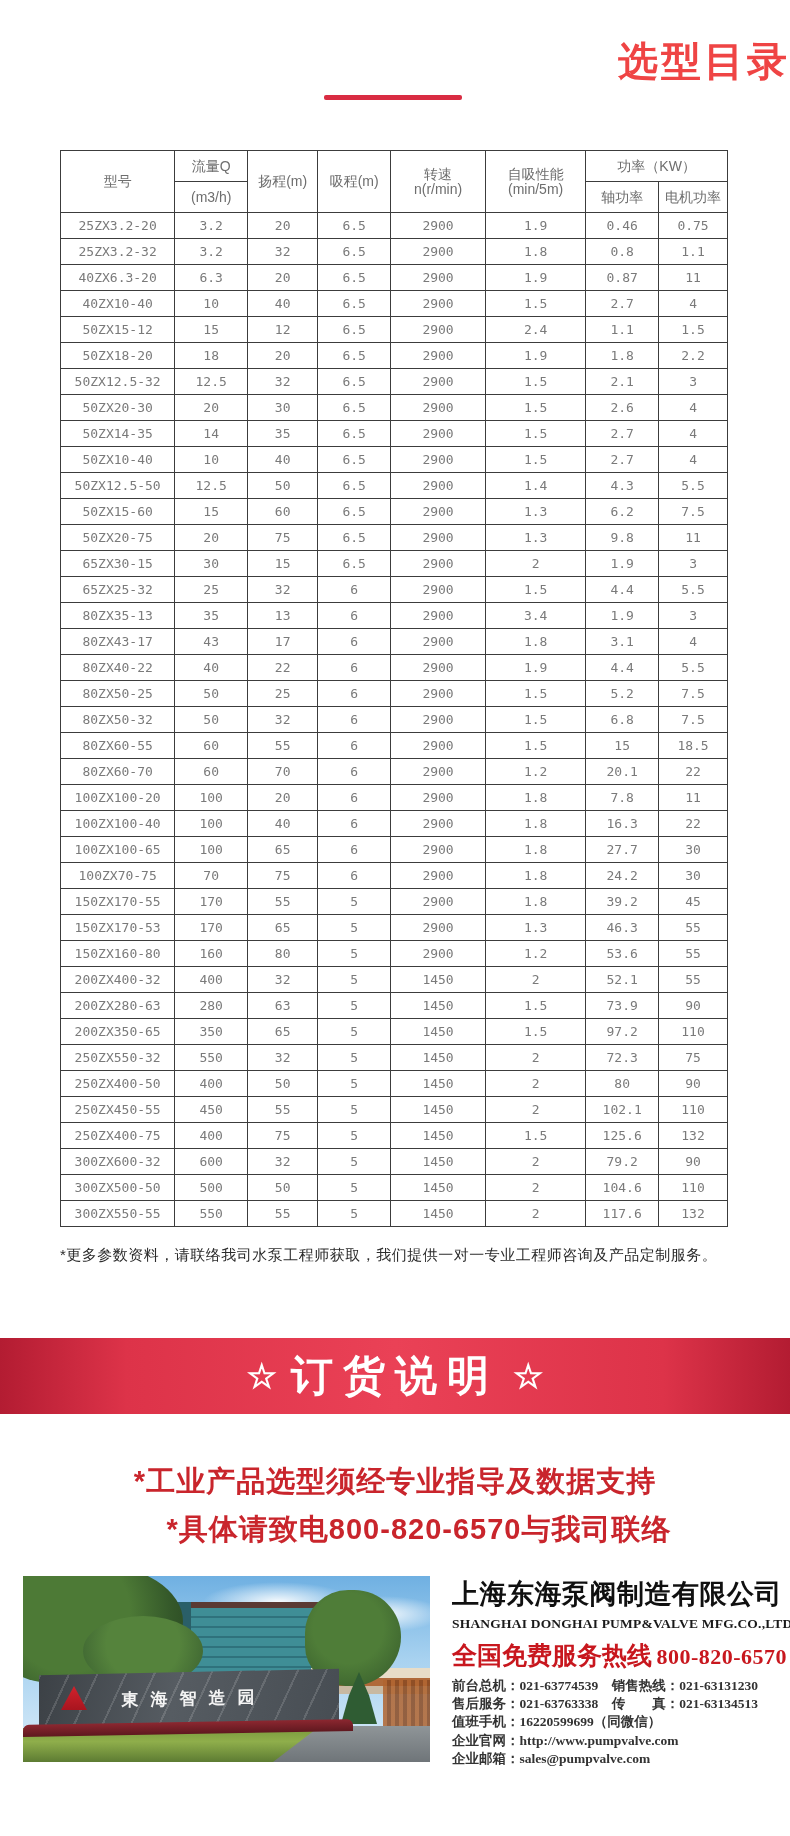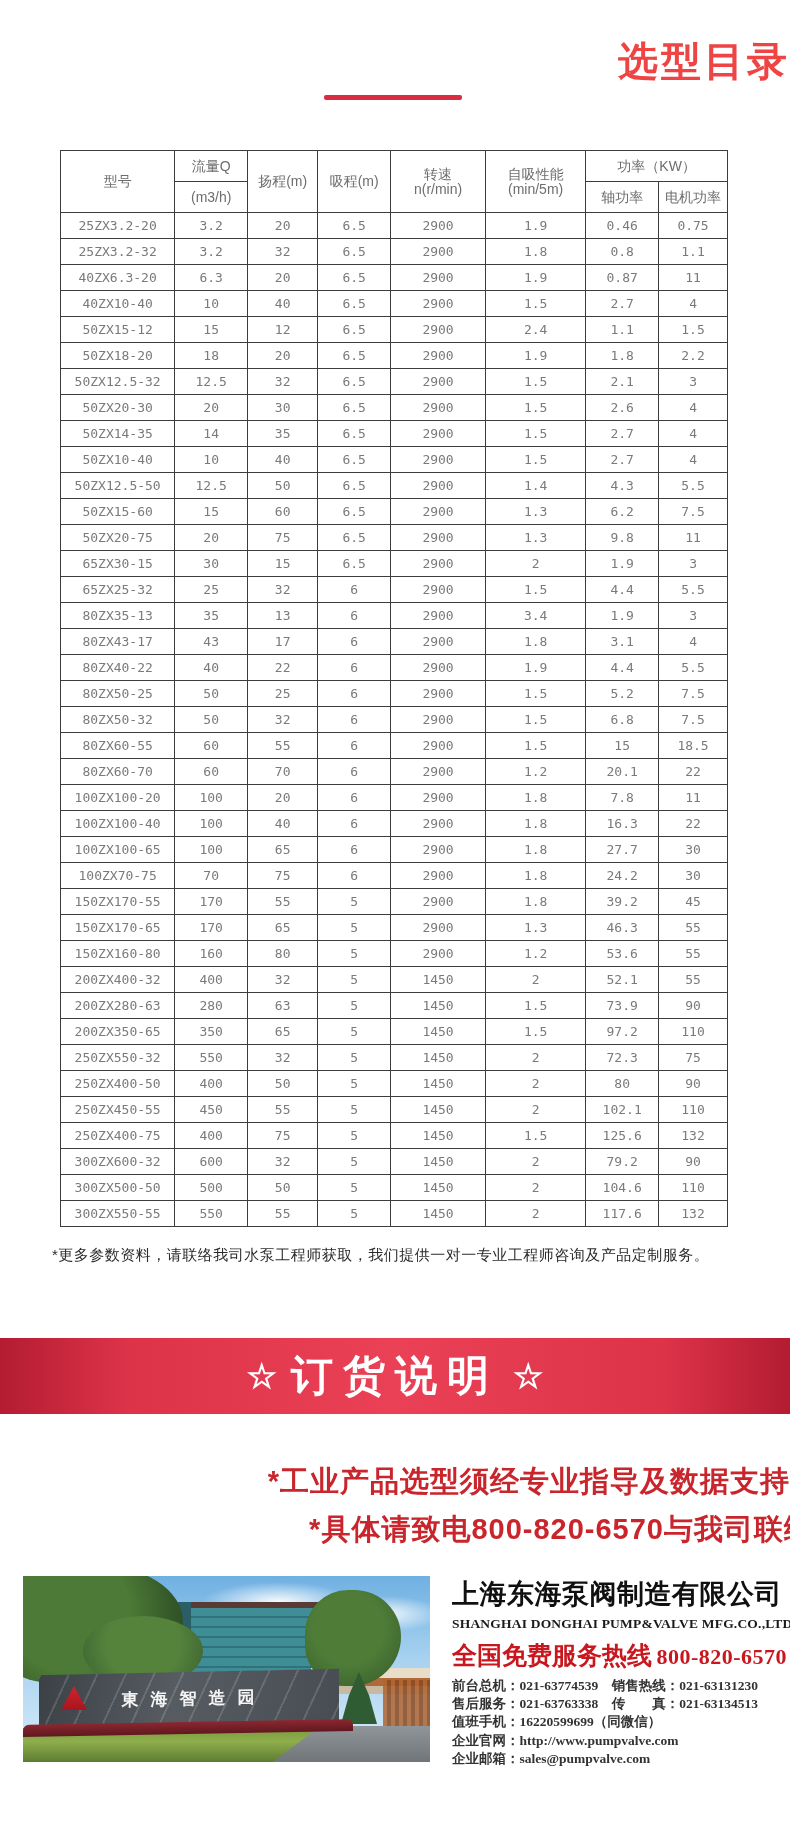--- a/index.html
+++ b/index.html
@@ -16,33 +16,33 @@
   .sel-table{position:absolute;top:150px;left:60px;width:668px;border-collapse:collapse;
     table-layout:fixed;}
   .sel-table th,.sel-table td{border:1px solid #3c3c3c;text-align:center;vertical-align:middle;
     padding:0;overflow:hidden;white-space:nowrap;}
   .sel-table th{font-size:14px;font-weight:400;color:#6e6e6e;height:30px;line-height:15px;}
   .sel-table td{font-family:"DejaVu Sans Mono",monospace;font-size:13px;color:#7a7a7a;height:25px;}
   .c-model{width:17.1%;} .c-flow{width:10.9%;} .c-head{width:10.5%;} .c-suct{width:10.9%;}
   .c-speed{width:14.2%;} .c-prime{width:15%;} .c-shaft{width:10.9%;} .c-motor{width:10.3%;}
 
   
-  .catalog-note{position:absolute;top:1246px;left:52px;width:720px;
+  .catalog-note{position:absolute;top:1246px;left:60px;width:720px;
     font-size:15px;color:#2b2b2b;letter-spacing:0.5px;}
 
   
   .order-banner{position:absolute;top:1338px;left:0;width:790px;height:76px;
     background:linear-gradient(90deg,#b31c32 0%,#dd3349 16%,#ea4156 50%,#dd3349 84%,#b31c32 100%);
     display:flex;align-items:center;justify-content:center;}
   .order-banner .banner-title{color:#ffffff;font-size:42px;font-weight:900;letter-spacing:10px;
     margin:0 14px;}
   .order-banner .banner-star{color:#ffffff;font-size:34px;font-weight:700;}
 
   
-  .notice-line{position:absolute;left:0;width:100%;text-align:right;
+  .notice-line{position:absolute;left:0;width:100%;text-align:center;
     font-size:29px;font-weight:900;color:#c9252c;letter-spacing:1px;}
   .notice-1{top:1462px;} .notice-2{top:1510px;padding-left:24px;}
 
   
   .factory-photo{position:absolute;top:1576px;left:23px;width:407px;height:186px;overflow:hidden;}
   .ph{position:absolute;}
   .ph-sky{inset:0;background:linear-gradient(180deg,#6fb0e2 0%,#a8d2f0 45%,#dcedf9 100%);}
   .ph-cloud1{top:6px;left:180px;width:150px;height:40px;border-radius:50%;
     background:radial-gradient(closest-side,rgba(255,255,255,.95),rgba(255,255,255,0));}
   .ph-cloud2{top:20px;left:300px;width:120px;height:36px;border-radius:50%;
@@ -395,21 +395,21 @@
           <td>150ZX170-55</td>
           <td>170</td>
           <td>55</td>
           <td>5</td>
           <td>2900</td>
           <td>1.8</td>
           <td>39.2</td>
           <td>45</td>
         </tr>
         <tr>
-          <td>150ZX170-65</td>
+          <td>150ZX170-53</td>
           <td>170</td>
           <td>65</td>
           <td>5</td>
           <td>2900</td>
           <td>1.3</td>
           <td>46.3</td>
           <td>55</td>
         </tr>
         <tr>
           <td>150ZX160-80</td>

